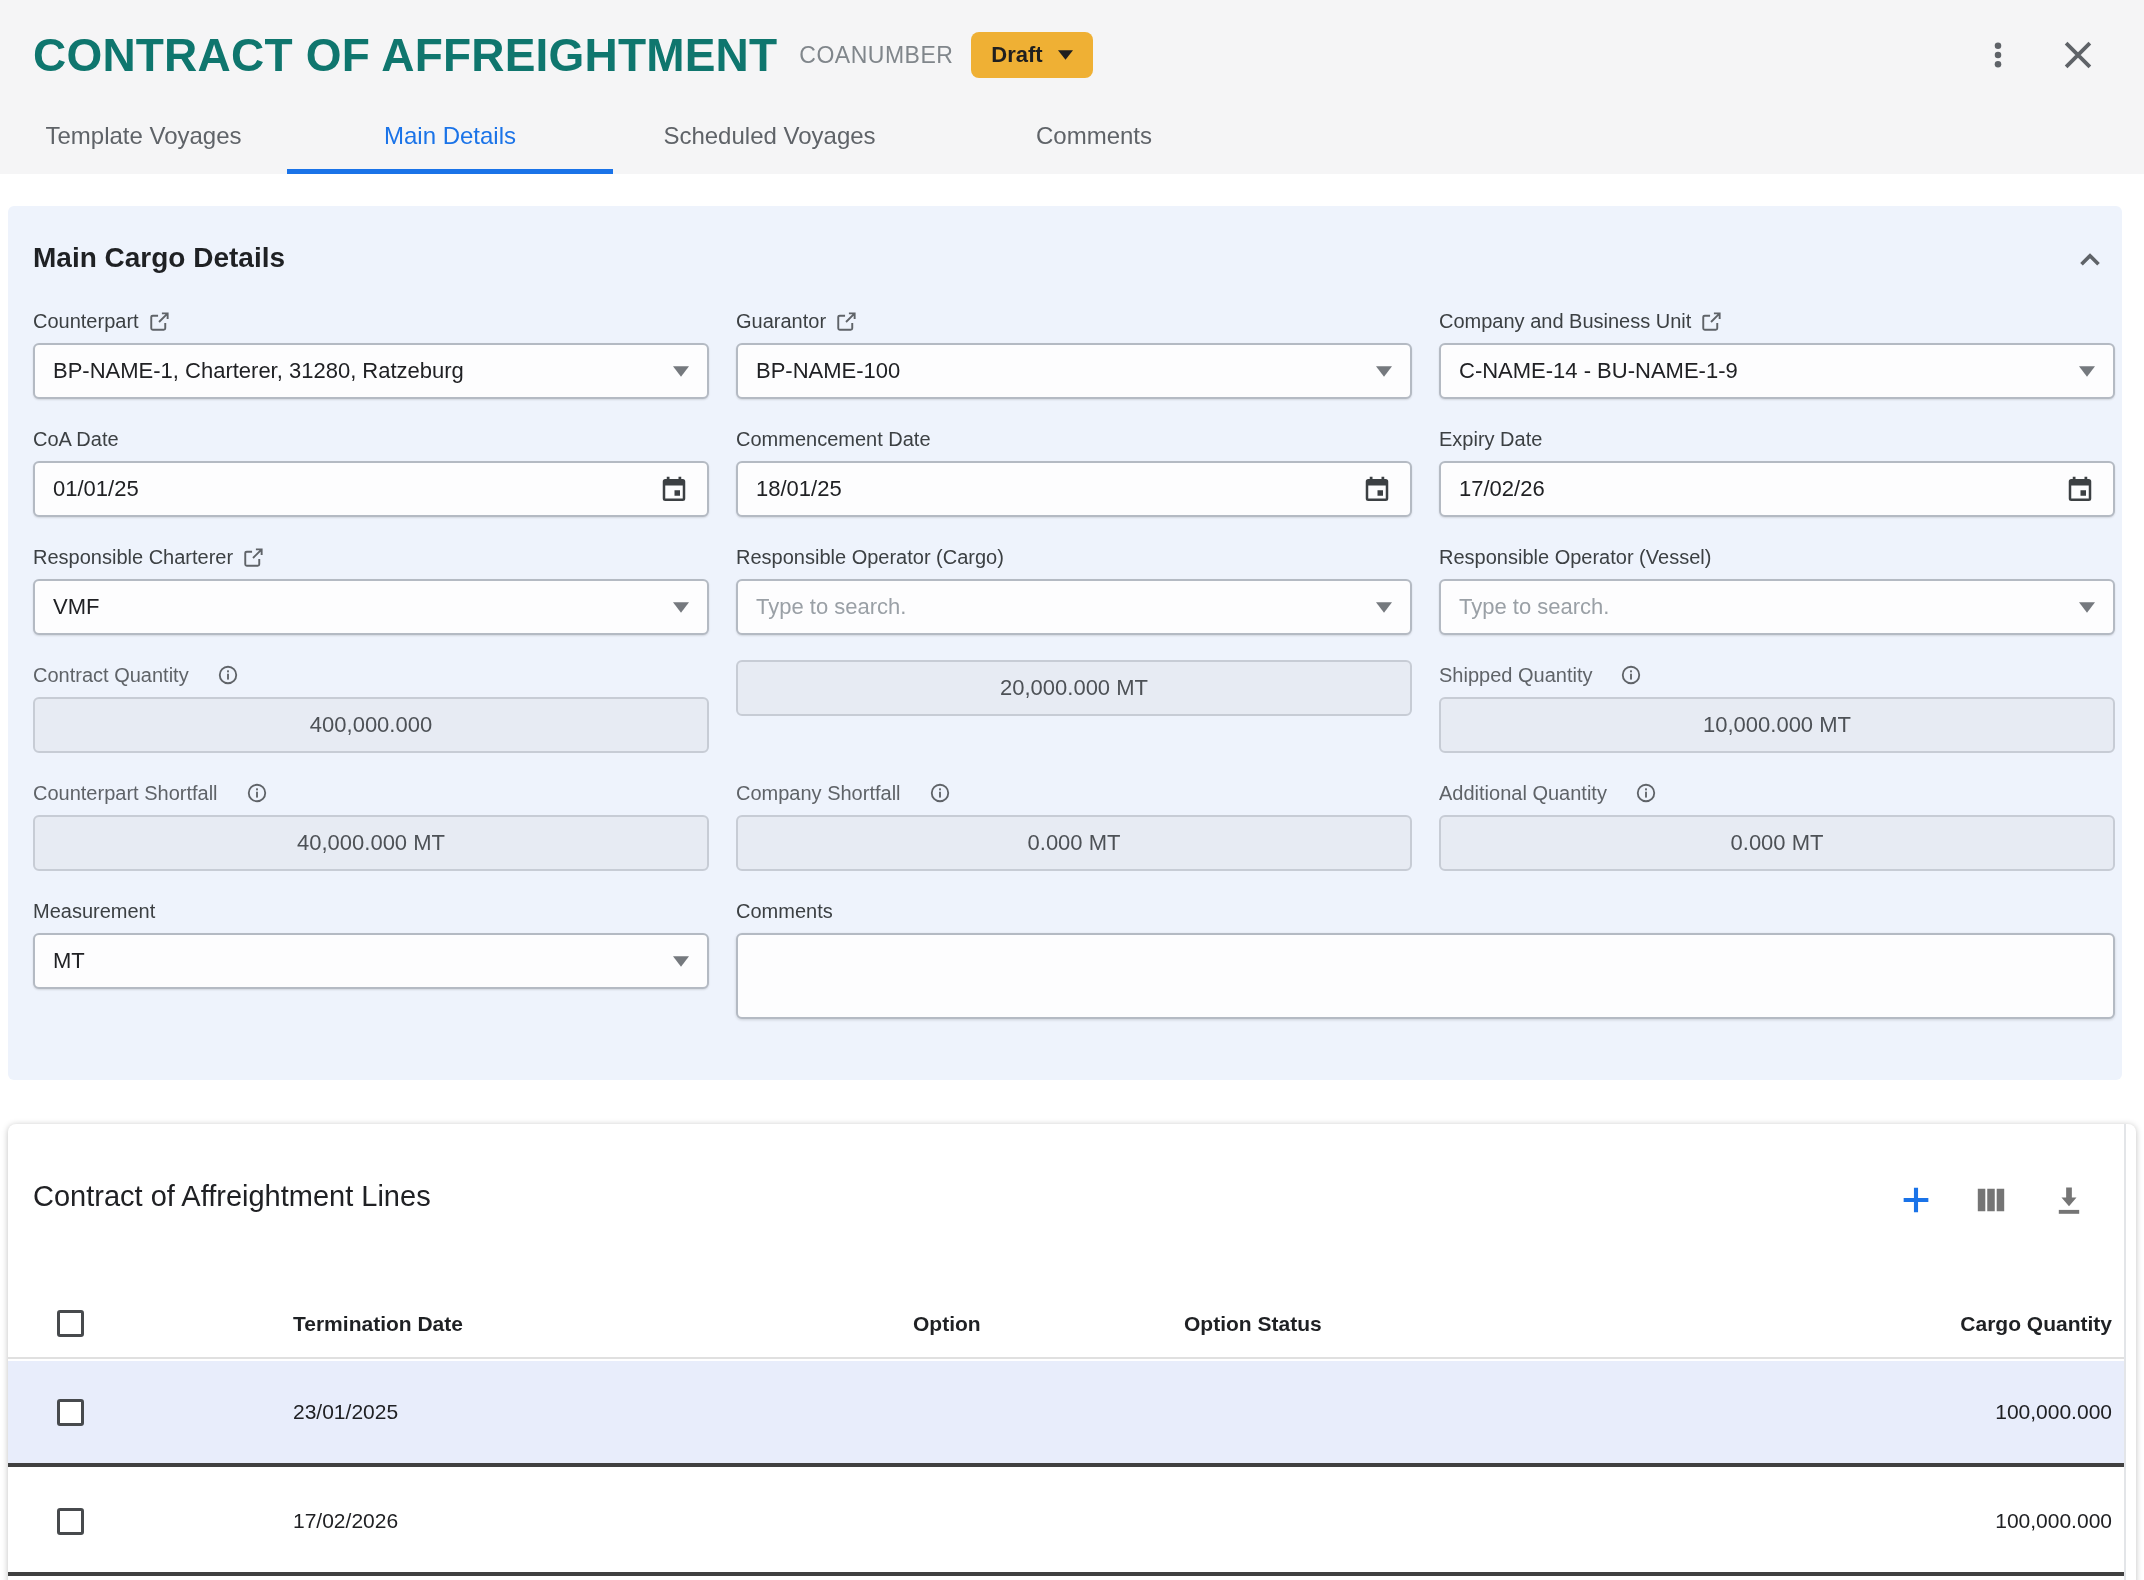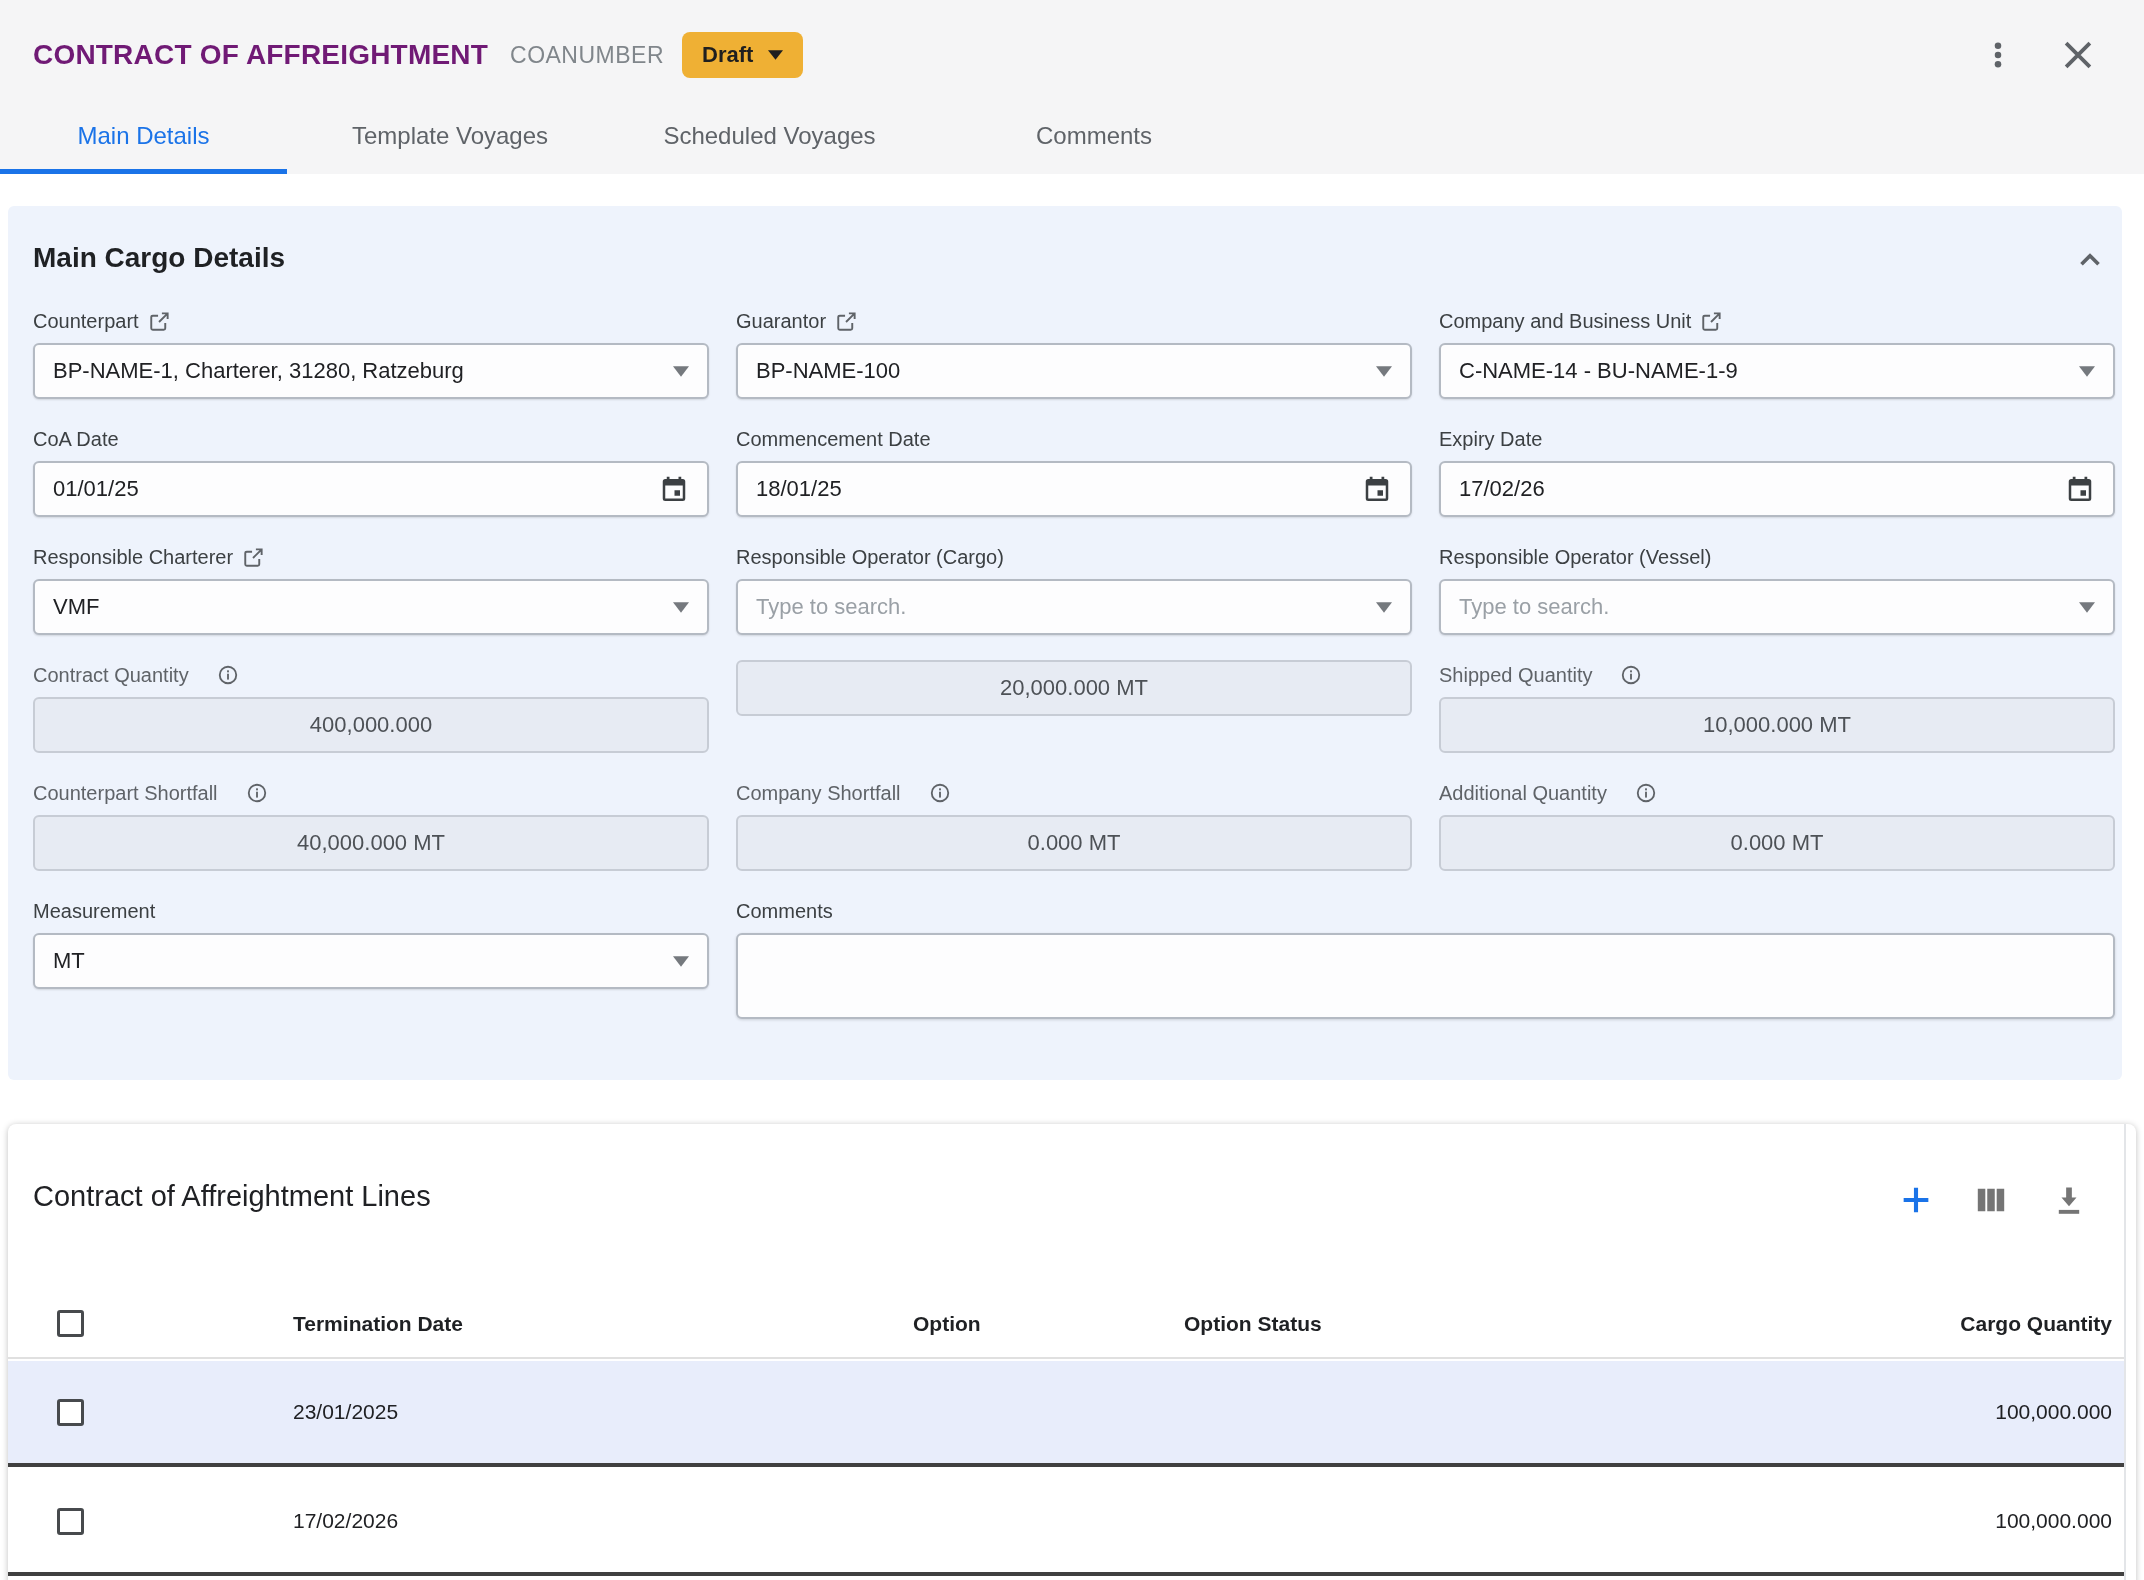--- a/index.html
+++ b/index.html
@@ -4,21 +4,21 @@
 <style>
   * { margin:0; padding:0; box-sizing:border-box; }
   html,body { width:2144px; height:1580px; }
   body {
     position:relative; overflow:hidden; background:#ffffff;
     font-family:"Liberation Sans", sans-serif; color:#202124;
   }
   
   .topbar { position:absolute; left:0; top:0; width:2144px; height:174px; background:#f5f5f6; }
   .titlerow { position:absolute; left:0; top:0; width:2144px; height:110px; display:flex; align-items:center; padding-left:33px; }
-  .title { font-size:28px; font-weight:bold; color:#701a75; letter-spacing:.2px; }
+  .title { font-size:46px; font-weight:bold; color:#0f766e; letter-spacing:.2px; }
   .refno { font-size:23px; color:#80868b; margin-left:22px; letter-spacing:.5px; }
   .badge { margin-left:18px; height:46px; background:#efb034; border-radius:8px; display:flex; align-items:center; padding:0 20px; cursor:pointer; }
   .badge .blabel { font-size:22px; font-weight:bold; color:#1f1f1f; }
   .badge svg { margin-left:15px; }
   .iconbtn { position:absolute; width:44px; height:44px; top:33px; display:flex; align-items:center; justify-content:center; cursor:pointer; }
   .kebab { left:1976px; }
   .closex { left:2056px; }
   
   .tabs { position:absolute; left:0; top:110px; height:64px; display:flex; }
   .tab { height:64px; display:flex; align-items:flex-start; justify-content:center; padding-top:12px; font-size:24px; color:#5f6368; cursor:pointer; position:relative; }
@@ -90,25 +90,25 @@
         </g>
       </svg>
   </div>
   <div class="iconbtn closex">
     <svg width="38" height="38" viewBox="0 0 24 24">
         <path d="M4.5 4.5 L19.5 19.5 M19.5 4.5 L4.5 19.5" stroke="#5f6368" stroke-width="2.4" fill="none"></path>
       </svg>
   </div>
 
   <div class="tabs">
+    <div class="tab">
+        <span>Template Voyages</span>
+      </div>
     <div class="tab active">
         <span>Main Details</span>
-      </div>
-    <div class="tab">
-        <span>Template Voyages</span>
       </div>
     <div class="tab">
         <span>Scheduled Voyages</span>
       </div>
     <div class="tab">
         <span>Comments</span>
       </div>
   </div>
 </div>
 

